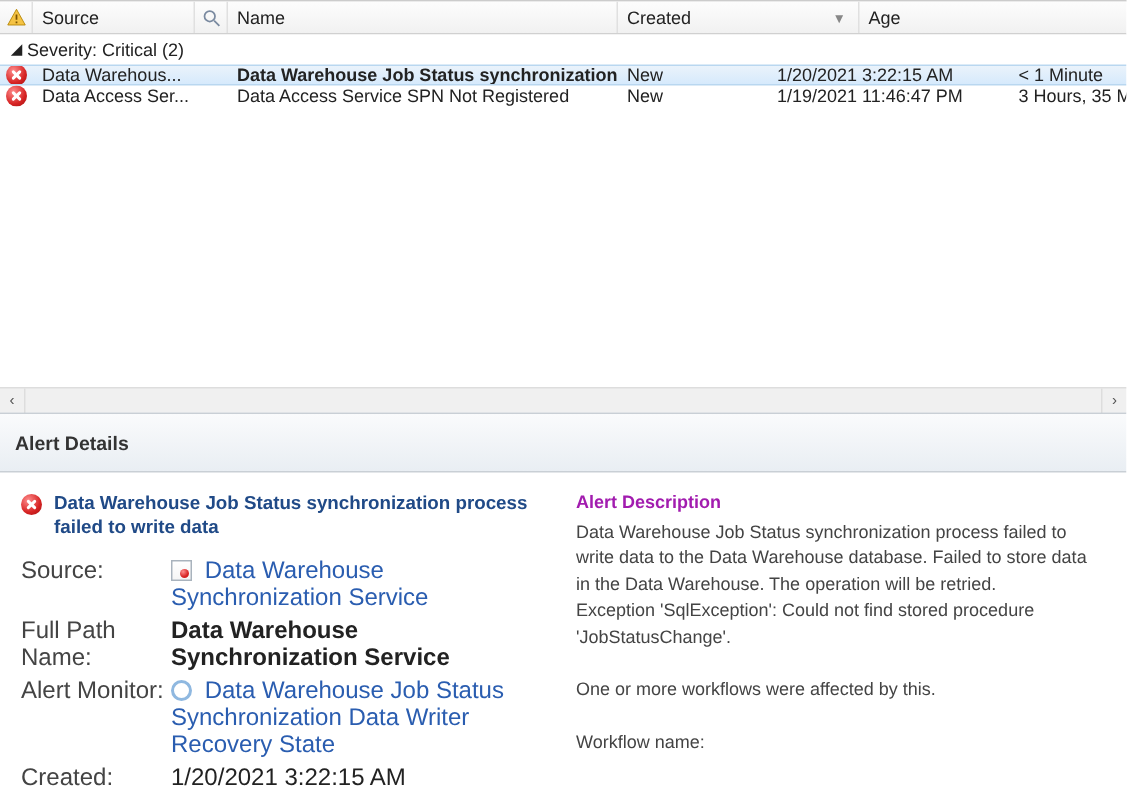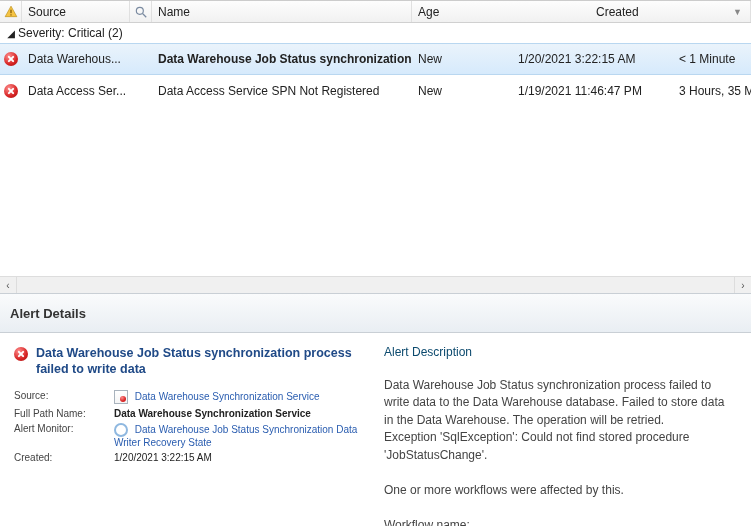--- a/index.html
+++ b/index.html
@@ -52,21 +52,21 @@
     font-size:12px;
     background:#fff;
   }
   .group-row .expander { width:14px; display:inline-flex; justify-content:center; font-size:10px; }
   .group-row .gtext { font-weight:normal; }
 
   
   .grid-body { flex:0 0 auto; }
   .row {
     display:flex;
-    height: 32px;
+    height: 14px;
     align-items:flex-end;
     font-size:12px;
   }
   .row.selected {
     background: linear-gradient(#eaf3fb,#d6eafc);
     border-top:1px solid #b9d7f0;
     border-bottom:1px solid #b9d7f0;
   }
   .row .cell {
     padding: 0 6px;
@@ -120,26 +120,26 @@
     width: 370px;
     padding-right: 20px;
   }
   .details-right {
     flex:1;
     font-size:12px;
     color:#444;
   }
   .title-row { display:flex; align-items:flex-start; gap:8px; margin-bottom:12px; }
   .title-text { color:#204a87; font-weight:bold; font-size:12.5px; line-height:1.3; }
-  .kv { display:flex; margin-bottom:4px; font-size:10px; }
+  .kv { display:flex; margin-bottom:4px; font-size:16px; }
   .kv .k { width:100px; color:#444; }
   .kv .v { flex:1; }
   .kv .v.linklike { color:#2a5db0; }
   .kv .v .icon { margin-right:4px; vertical-align:middle; }
-  .section-head { font-weight:normal; margin-bottom:18px; color:#0c4a6e; }
+  .section-head { font-weight:bold; margin-bottom:5px; color:#a21caf; }
   .paragraph { line-height:1.45; margin-bottom:18px; }
 
   
   .ic-error {
     width:14px;height:14px;border-radius:50%;
     background: radial-gradient(circle at 35% 30%, #ff8d8d, #d62323 60%, #a01010);
     position:relative;display:inline-block;flex:none;
   }
   .ic-error::before,.ic-error::after{
     content:"";position:absolute;left:50%;top:50%;width:8px;height:2px;background:#fff;border-radius:1px;
@@ -183,25 +183,25 @@
   <div class="hcol col-source">Source</div>
   <div class="hcol col-icon2">
     <span class="ic-find">
       <svg viewBox="0 0 24 24">
           <circle cx="10" cy="10" r="6" fill="none" stroke="#7a8aa0" stroke-width="2"></circle>
           <line x1="15" y1="15" x2="21" y2="21" stroke="#7a8aa0" stroke-width="2"></line>
         </svg>
     </span>
   </div>
   <div class="hcol col-name">Name</div>
-  <div class="hcol col-age">Age</div>
   <div class="hcol col-created">
     <span>Created</span>
     <span class="sort-arrow">▼</span>
   </div>
+  <div class="hcol col-age">Age</div>
 </div>
 
 <div class="group-row">
   <span class="expander">◢</span>
   <span class="gtext">Severity: Critical (2)</span>
 </div>
 
 <div class="grid-body">
   <div class="row selected">
     <div class="cell col-icon1">

